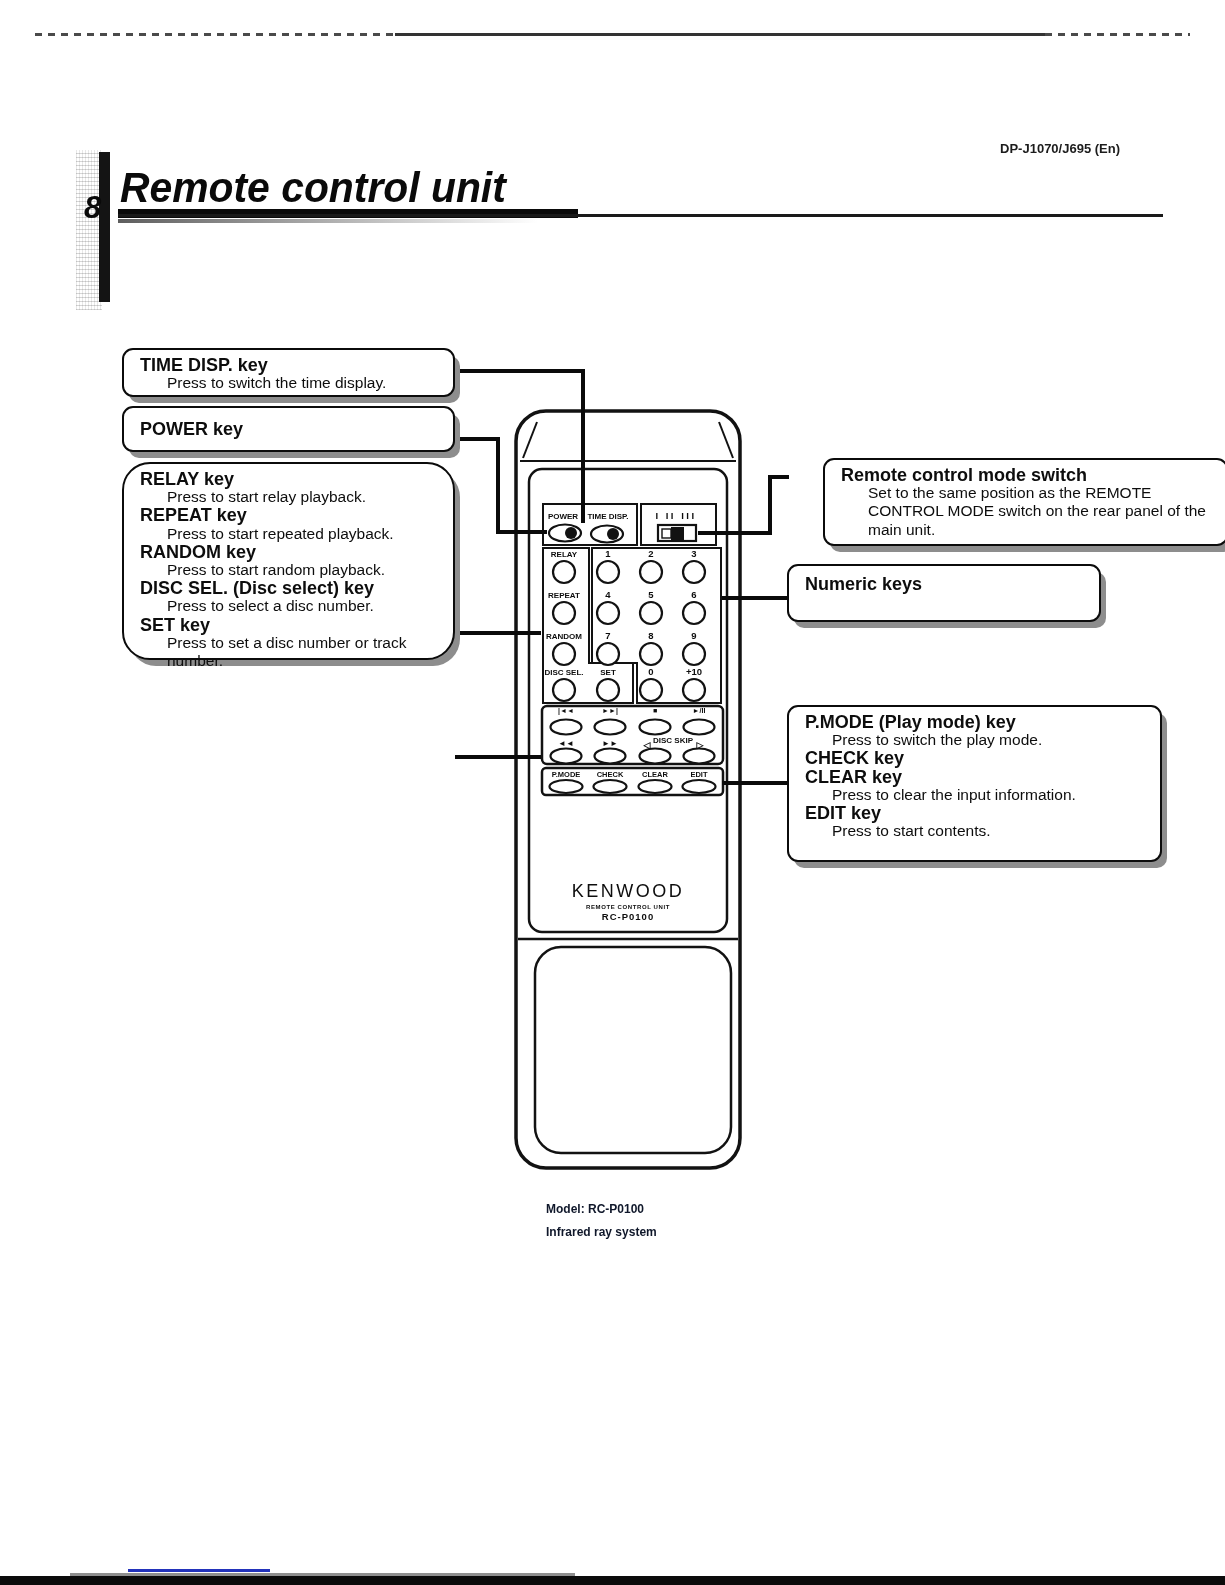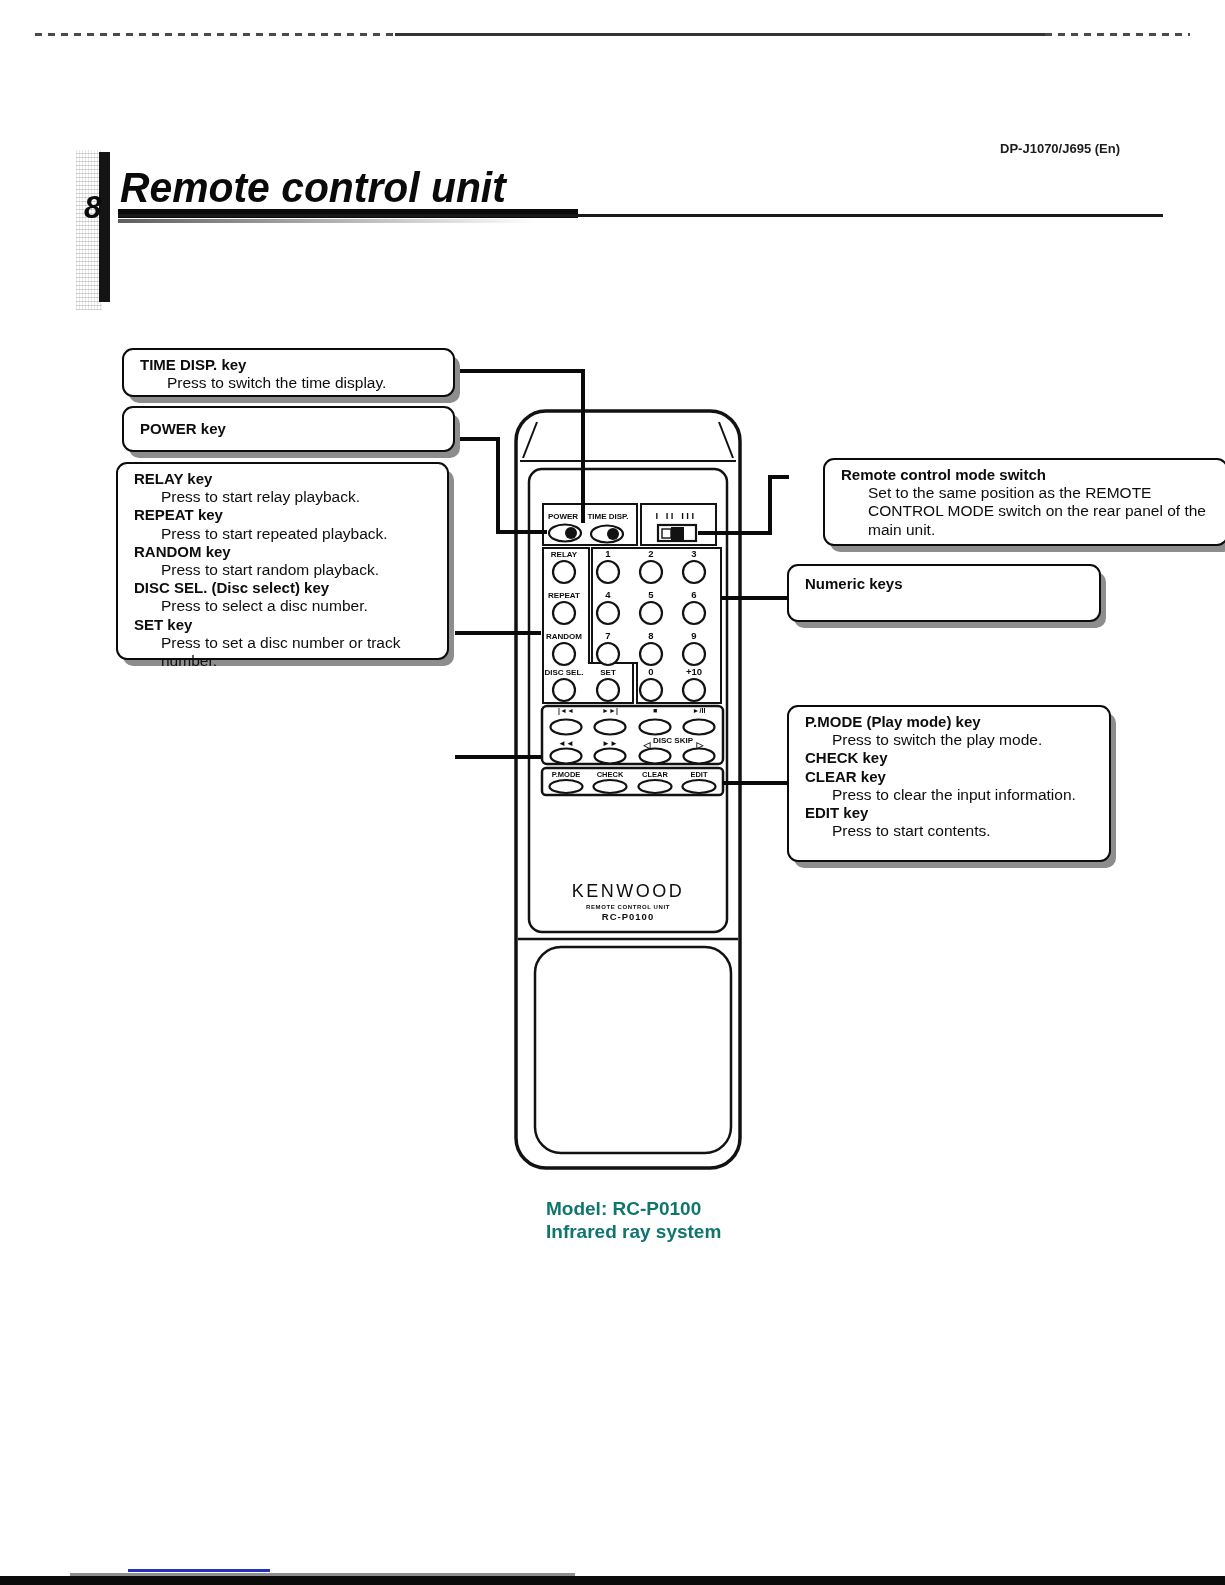--- a/index.html
+++ b/index.html
@@ -25,26 +25,26 @@
   
   .page-title{font-size:43px;font-weight:bold;font-style:italic;letter-spacing:0px;
     transform:scaleX(.95);transform-origin:left;white-space:nowrap;color:#0a0a0a;}
   .rule1{height:9px;background:#0a0a0a;}
   .rule2{height:3px;background:#1a1a1a;}
   .rule3{height:4px;background:linear-gradient(to right,rgba(40,40,40,.75),rgba(40,40,40,0));}
   
   .callout{position:absolute;background:#fff;border:2.5px solid #0b0b0b;border-radius:11px;
     box-shadow:6px 7px 0 -1px #8d8d8d;padding:6px 8px 4px 16px;font-size:15.5px;
     line-height:18.2px;color:#0d0d0d;z-index:3;box-sizing:border-box;}
-  .callout .h{font-weight:bold;font-size:15px;}
+  .callout .h{font-weight:bold;font-size:18px;}
   .callout .b{padding-left:27px;}
   .callout .b0{padding-left:0;}
   .spacer{height:17px;}
   
-  .caption{font-size:19px;font-weight:bold;line-height:22.5px;color:#0f766e;}
+  .caption{font-size:12px;font-weight:bold;line-height:22.5px;color:#0f172a;}
   
   svg{position:absolute;left:0;top:0;z-index:2;}
   svg text{font-family:"Liberation Sans", sans-serif;fill:#0d0d0d;}
   .klabel{font-size:8px;font-weight:bold;text-anchor:middle;}
   .numlabel{font-size:9.5px;font-weight:bold;text-anchor:middle;}
   .tlabel{font-size:7px;font-weight:bold;text-anchor:middle;}
   .romans{font-size:9.5px;font-weight:bold;text-anchor:middle;letter-spacing:2.5px;}
   
   .bottom-band{height:9px;background:#0b0b0b;}
   .bottom-gray{height:3px;background:#8f8f8f;}
@@ -178,21 +178,21 @@
 
   <div class="callout" id="box-time-disp" style="left:122px;top:348px;width:333px;height:49px;">
     <div class="h">TIME DISP. key</div>
     <div class="b">Press to switch the time display.</div>
   </div>
 
   <div class="callout" id="box-power" style="left:122px;top:406px;width:333px;height:46px;padding-top:12px;">
     <div class="h">POWER key</div>
   </div>
 
-  <div class="callout" id="box-relay" style="left:116px;top:462px;width:333px;height:198px;">
+  <div class="callout" id="box-relay" style="left:122px;top:462px;width:333px;height:198px;border-radius:28px;">
     <div class="h">RELAY key</div>
     <div class="b">Press to start relay playback.</div>
     <div class="h">REPEAT key</div>
     <div class="b">Press to start repeated playback.</div>
     <div class="h">RANDOM key</div>
     <div class="b">Press to start random playback.</div>
     <div class="h">DISC SEL. (Disc select) key</div>
     <div class="b">Press to select a disc number.</div>
     <div class="h">SET key</div>
     <div class="b">Press to set a disc number or track number.</div>
@@ -201,21 +201,21 @@
 
   <div class="callout" id="box-mode" style="left:823px;top:458px;width:405px;height:88px;border-radius:11px;">
     <div class="h">Remote control mode switch</div>
     <div class="b">Set to the same position as the REMOTE CONTROL MODE switch on the rear panel of the main unit.</div>
   </div>
 
   <div class="callout" id="box-numeric" style="left:787px;top:564px;width:314px;height:58px;padding-top:9px;">
     <div class="h">Numeric keys</div>
   </div>
 
-  <div class="callout" id="box-pmode" style="left:787px;top:705px;width:324px;height:157px;">
+  <div class="callout" id="box-pmode" style="left:787px;top:705px;width:375px;height:157px;">
     <div class="h">P.MODE (Play mode) key</div>
     <div class="b">Press to switch the play mode.</div>
     <div class="h">CHECK key</div>
     <div class="h">CLEAR key</div>
     <div class="b">Press to clear the input information.</div>
     <div class="h">EDIT key</div>
     <div class="b">Press to start contents.</div>
   </div>
 
   <div class="abs caption" style="left:546px;top:1198px;">

